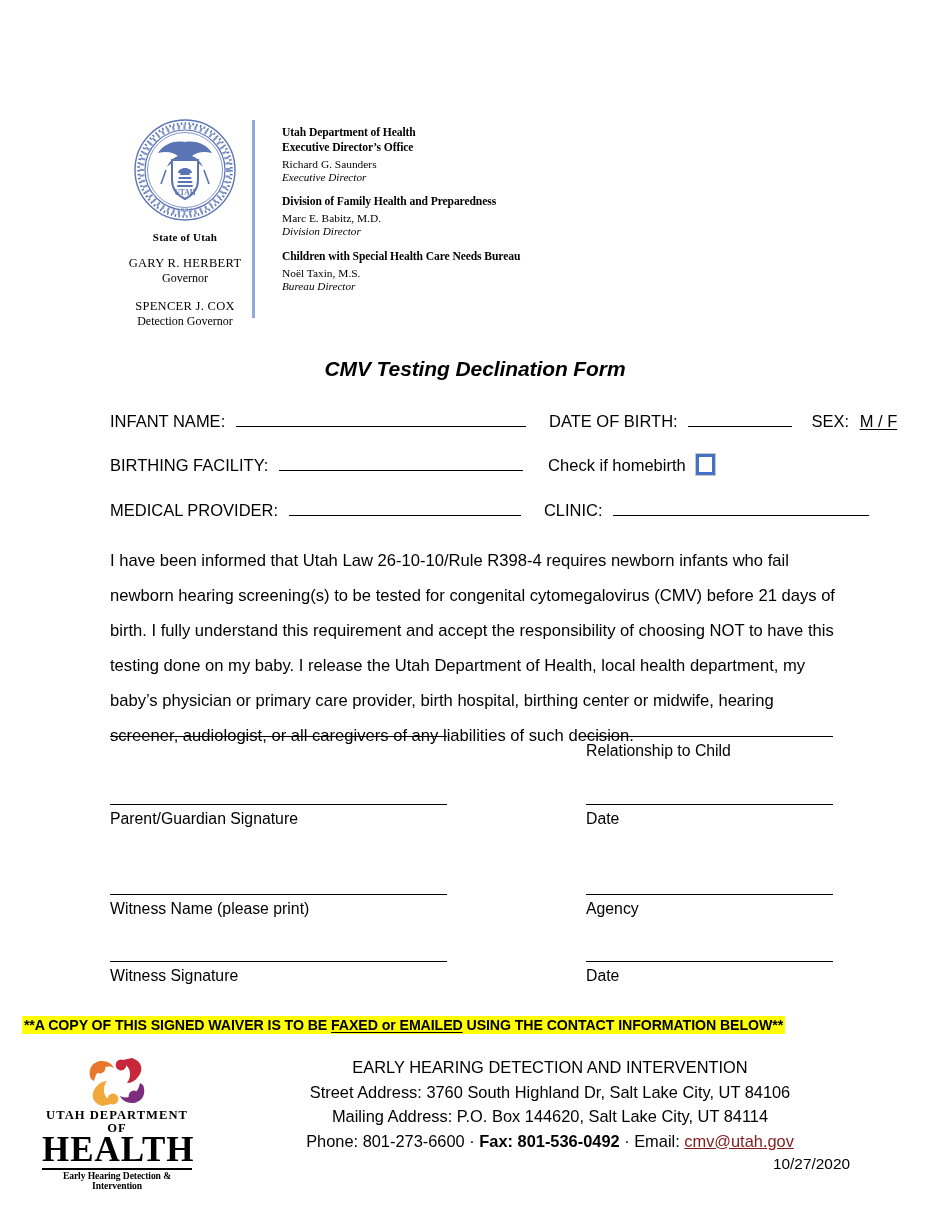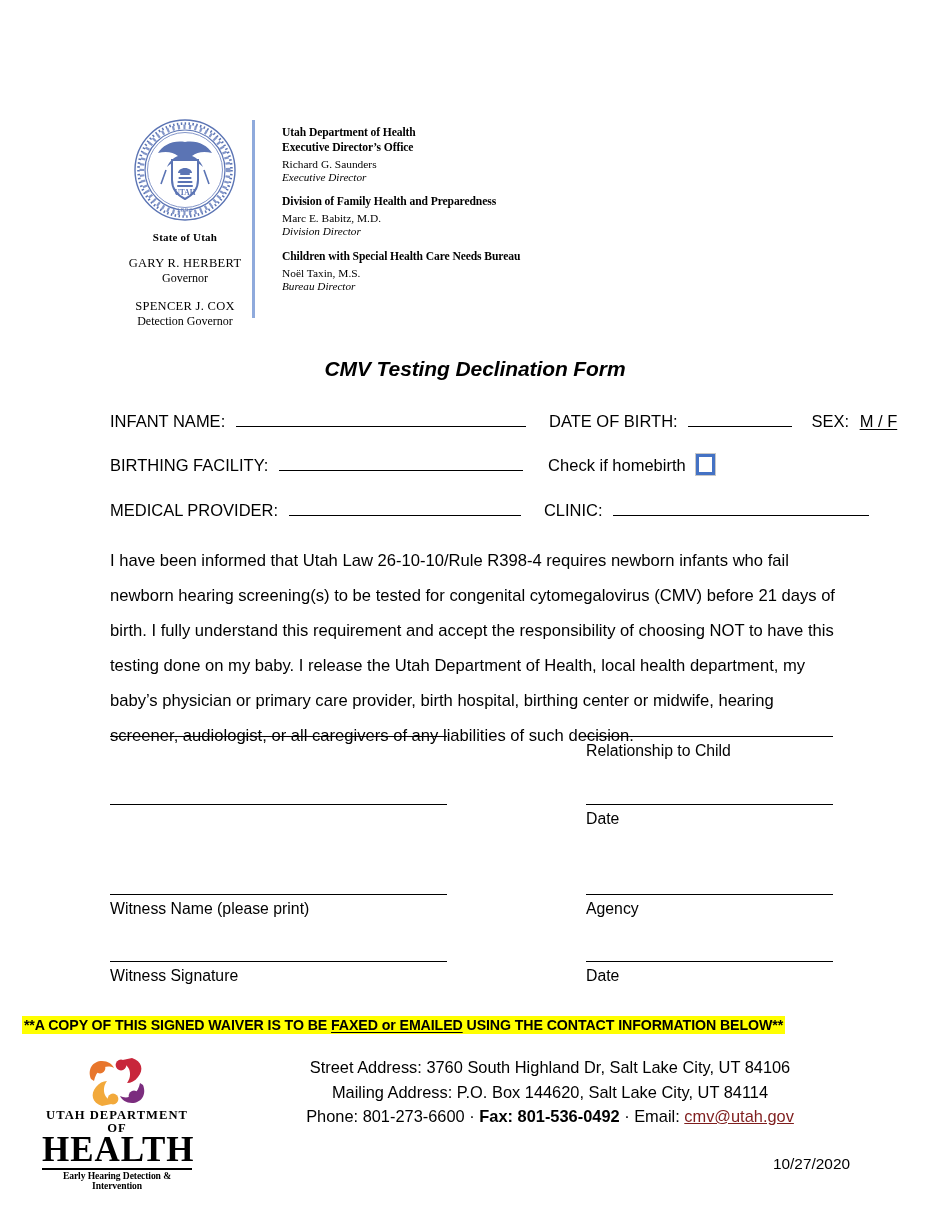--- a/index.html
+++ b/index.html
@@ -345,20 +345,21 @@
 <div class="sig-block sig-left sig-r1">
   <div class="sig-line"></div>
 </div>
 <div class="sig-block sig-right sig-r1">
   <div class="sig-line"></div>
   <div class="sig-label">Relationship to Child</div>
 </div>
 
 <div class="sig-block sig-left sig-r2">
   <div class="sig-line"></div>
+  <div class="sig-label">Parent/Guardian Signature</div>
 </div>
 <div class="sig-block sig-right sig-r2">
   <div class="sig-line"></div>
   <div class="sig-label">Date</div>
 </div>
 
 <div class="sig-block sig-left sig-r3">
   <div class="sig-line"></div>
   <div class="sig-label">Witness Name (please print)</div>
 </div>
@@ -403,18 +404,19 @@
       <path d="M26 3 C30 13 24 21 15 21 C9 21 5 18 3 14 C7 16 12 16 16 13 C20 10 22 6 23 1 Z" fill="#7B2D7E"></path>
     </g>
   </svg>
   <div class="logo-utah-dept">UTAH DEPARTMENT OF</div>
   <div class="logo-health">HEALTH</div>
   <div class="logo-rule"></div>
   <div class="logo-tagline">Early Hearing Detection &amp; Intervention</div>
 </div>
 
 <div class="footer-contact">
+  <div>EARLY HEARING DETECTION AND INTERVENTION</div>
   <div>Street Address: 3760 South Highland Dr, Salt Lake City, UT  84106</div>
   <div>Mailing Address: P.O. Box 144620, Salt Lake City, UT 84114</div>
   <div><span>Phone: 801-273-6600 · </span><span class="fax-bold">Fax: 801-536-0492</span><span> · Email: </span><span class="email-link">cmv@utah.gov</span></div>
 </div>
 
 <div class="date-stamp">10/27/2020</div>
 
 </body></html>

